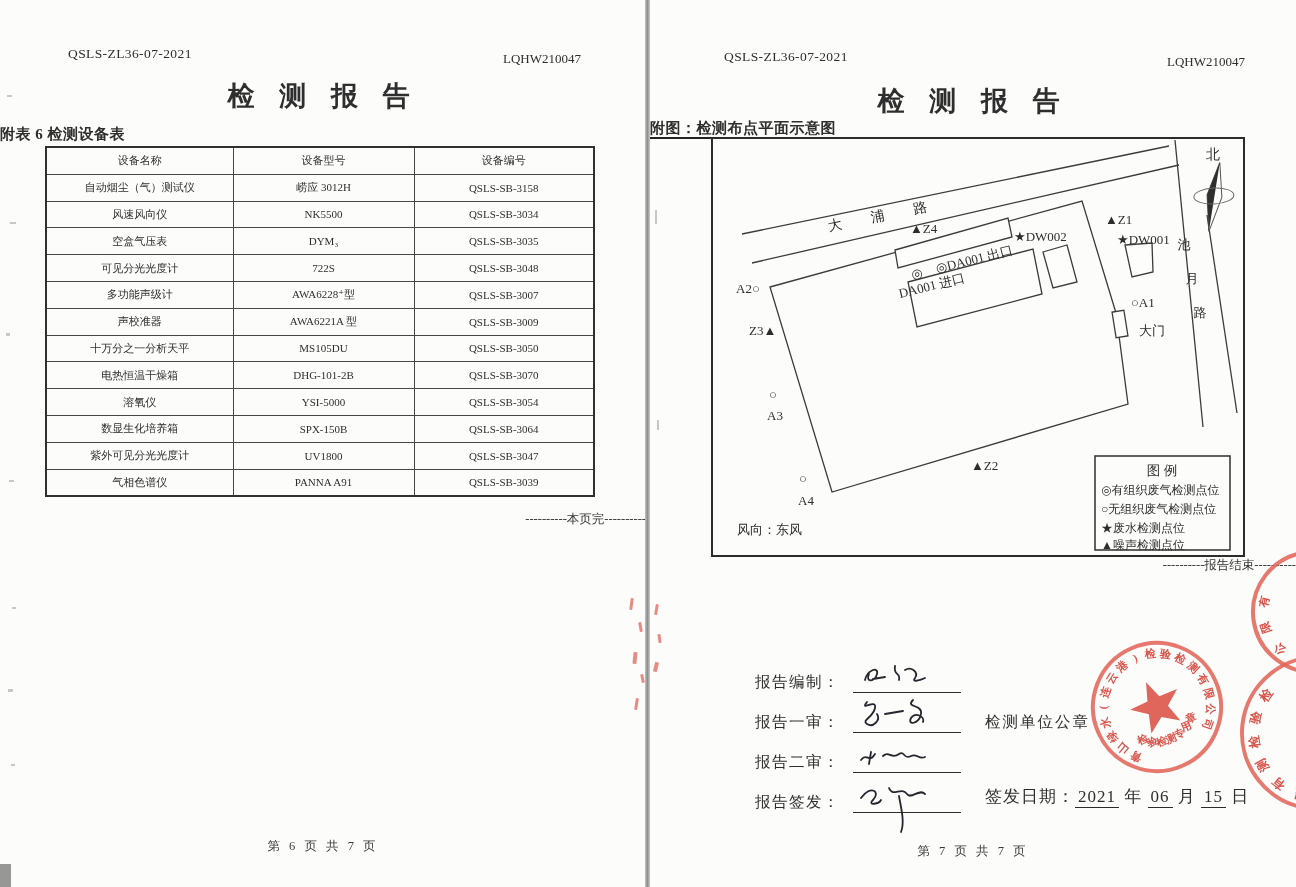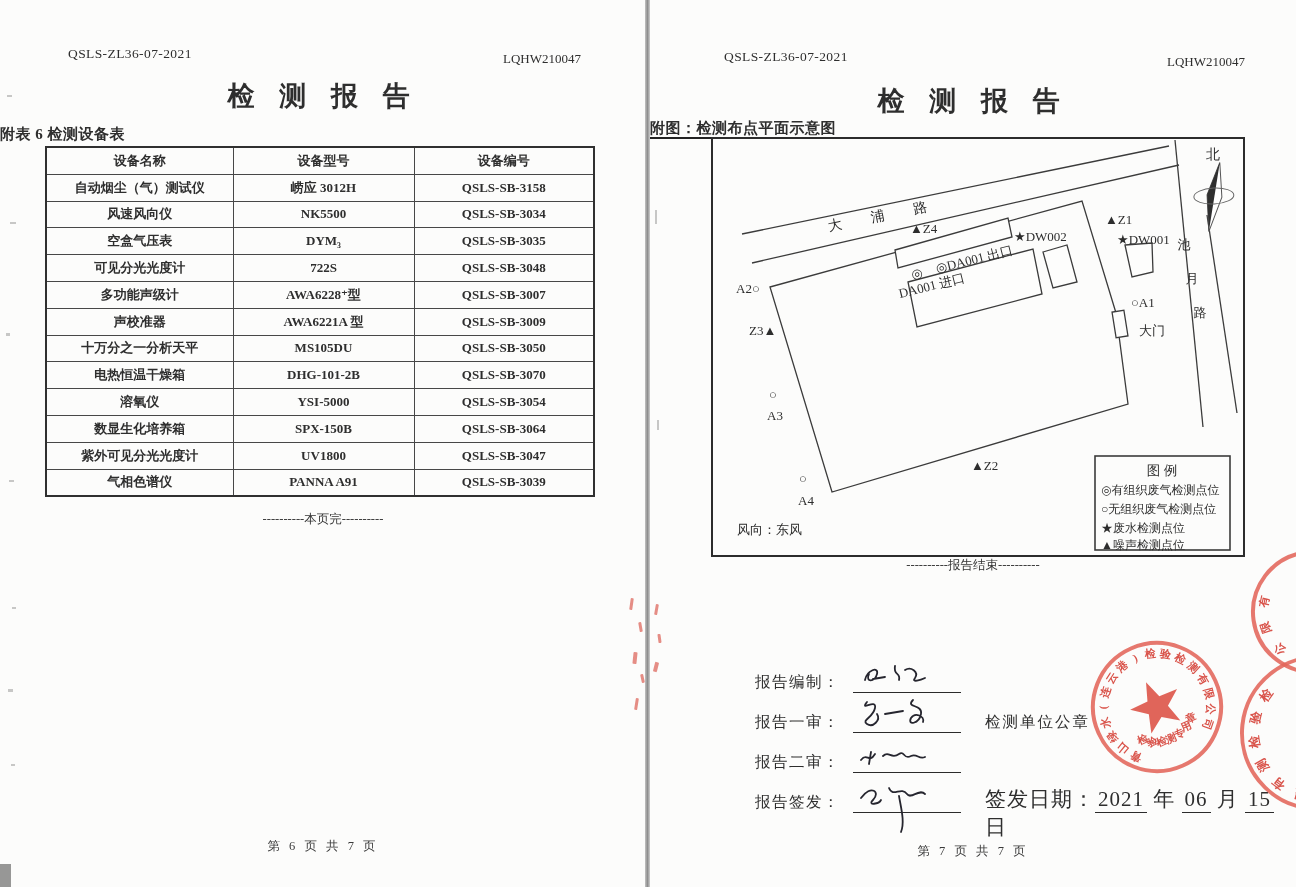--- a/index.html
+++ b/index.html
@@ -11,43 +11,43 @@
   .divider{position:absolute;left:645px;top:0;width:5px;height:887px;
            background:linear-gradient(90deg,#c2c2c2,#8e8e8e,#cdcdcd);}
   .doc-code{position:absolute;font-size:13.5px;letter-spacing:.4px;}
   .report-no{position:absolute;font-size:13px;}
   .title{position:absolute;left:0;width:100%;text-align:center;font-size:27px;font-weight:bold;letter-spacing:9px;}
   .subtitle{position:absolute;left:0;width:100%;text-align:left;font-size:15px;font-weight:bold;letter-spacing:.5px;}
   .subtitle .ul{border-bottom:2px solid #222;padding-bottom:1px;}
   .equip-table{position:absolute;left:45px;top:146px;width:548px;border-collapse:collapse;table-layout:fixed;
                border:2px solid #303030;}
   .equip-table th,.equip-table td{border:1.4px solid #474747;text-align:center;vertical-align:middle;
-               font-size:13px;font-weight:bold;height:25.8px;padding:0;white-space:nowrap;}
-  .end-note{position:absolute;left:0;width:100%;text-align:center;font-size:12.5px;color:#343434;}
+               font-size:11px;font-weight:normal;height:25.8px;padding:0;white-space:nowrap;}
+  .end-note{position:absolute;left:0;width:100%;text-align:right;font-size:12.5px;color:#343434;}
   .footer{position:absolute;left:0;width:100%;text-align:center;font-size:12.5px;letter-spacing:3px;color:#3a3a3a;}
   
   .diagram{position:absolute;left:61px;top:137px;width:534px;height:420px;}
   .diagram .ln{stroke:#3b3b3b;stroke-width:1.3;fill:none;}
   .diagram .border{stroke:#2c2c2c;stroke-width:2;fill:none;}
   .diagram .bld{fill:#fdfdfc;stroke:#3b3b3b;stroke-width:1.3;}
   .diagram text{fill:#2d2d2d;font-size:13px;font-family:"Liberation Serif","DejaVu Serif",serif;}
   .diagram .roadtxt{font-size:14px;letter-spacing:13px;}
   .diagram .legend-title{font-size:13.5px;}
   .diagram .legend-item{font-size:12px;}
   .diagram .compass-outline{fill:#fff;stroke:#555;stroke-width:1;}
   .diagram .compass-black{fill:#2f2f2f;}
   .diagram .compass-ellipse{fill:none;stroke:#666;stroke-width:1;}
   
   .sig-row{position:absolute;left:105px;width:260px;height:42px;}
   .sig-label{font-size:15.5px;letter-spacing:1.5px;}
   .sig-line{position:absolute;left:98px;top:-14px;width:108px;height:34px;border-bottom:1.6px solid #2b2b2b;}
   .sig-ink{position:absolute;left:96px;top:-22px;overflow:visible;}
   .sig-ink path{stroke:#26262f;stroke-width:1.8;fill:none;stroke-linecap:round;}
   .seal-caption{position:absolute;left:335px;top:712px;font-size:15.5px;letter-spacing:2px;}
-  .issue-date{position:absolute;left:335px;top:785px;font-size:21px;letter-spacing:1px;}
+  .issue-date{position:absolute;left:335px;top:785px;font-size:17px;letter-spacing:1px;}
   .du{display:inline-block;border-bottom:1.6px solid #2b2b2b;padding:0 3px;}
   
   .stamp{position:absolute;overflow:visible;}
   .stamp .ring-circle{fill:none;stroke:#e2655a;stroke-width:4;opacity:.88;}
   .stamp .stamp-star{fill:#dd584c;opacity:.92;}
   .stamp text{fill:#d9534a;font-weight:bold;font-family:"Liberation Serif","DejaVu Serif",serif;}
   .stamp .bottomtxt text{font-size:10.5px;}
   .speck{position:absolute;background:#9a9a9a;opacity:.55;}
   .bleed{position:absolute;background:#dd685d;opacity:.75;border-radius:1px;}
   .corner-patch{position:absolute;left:0;top:864px;width:11px;height:23px;background:#7d7d7d;opacity:.8;}

